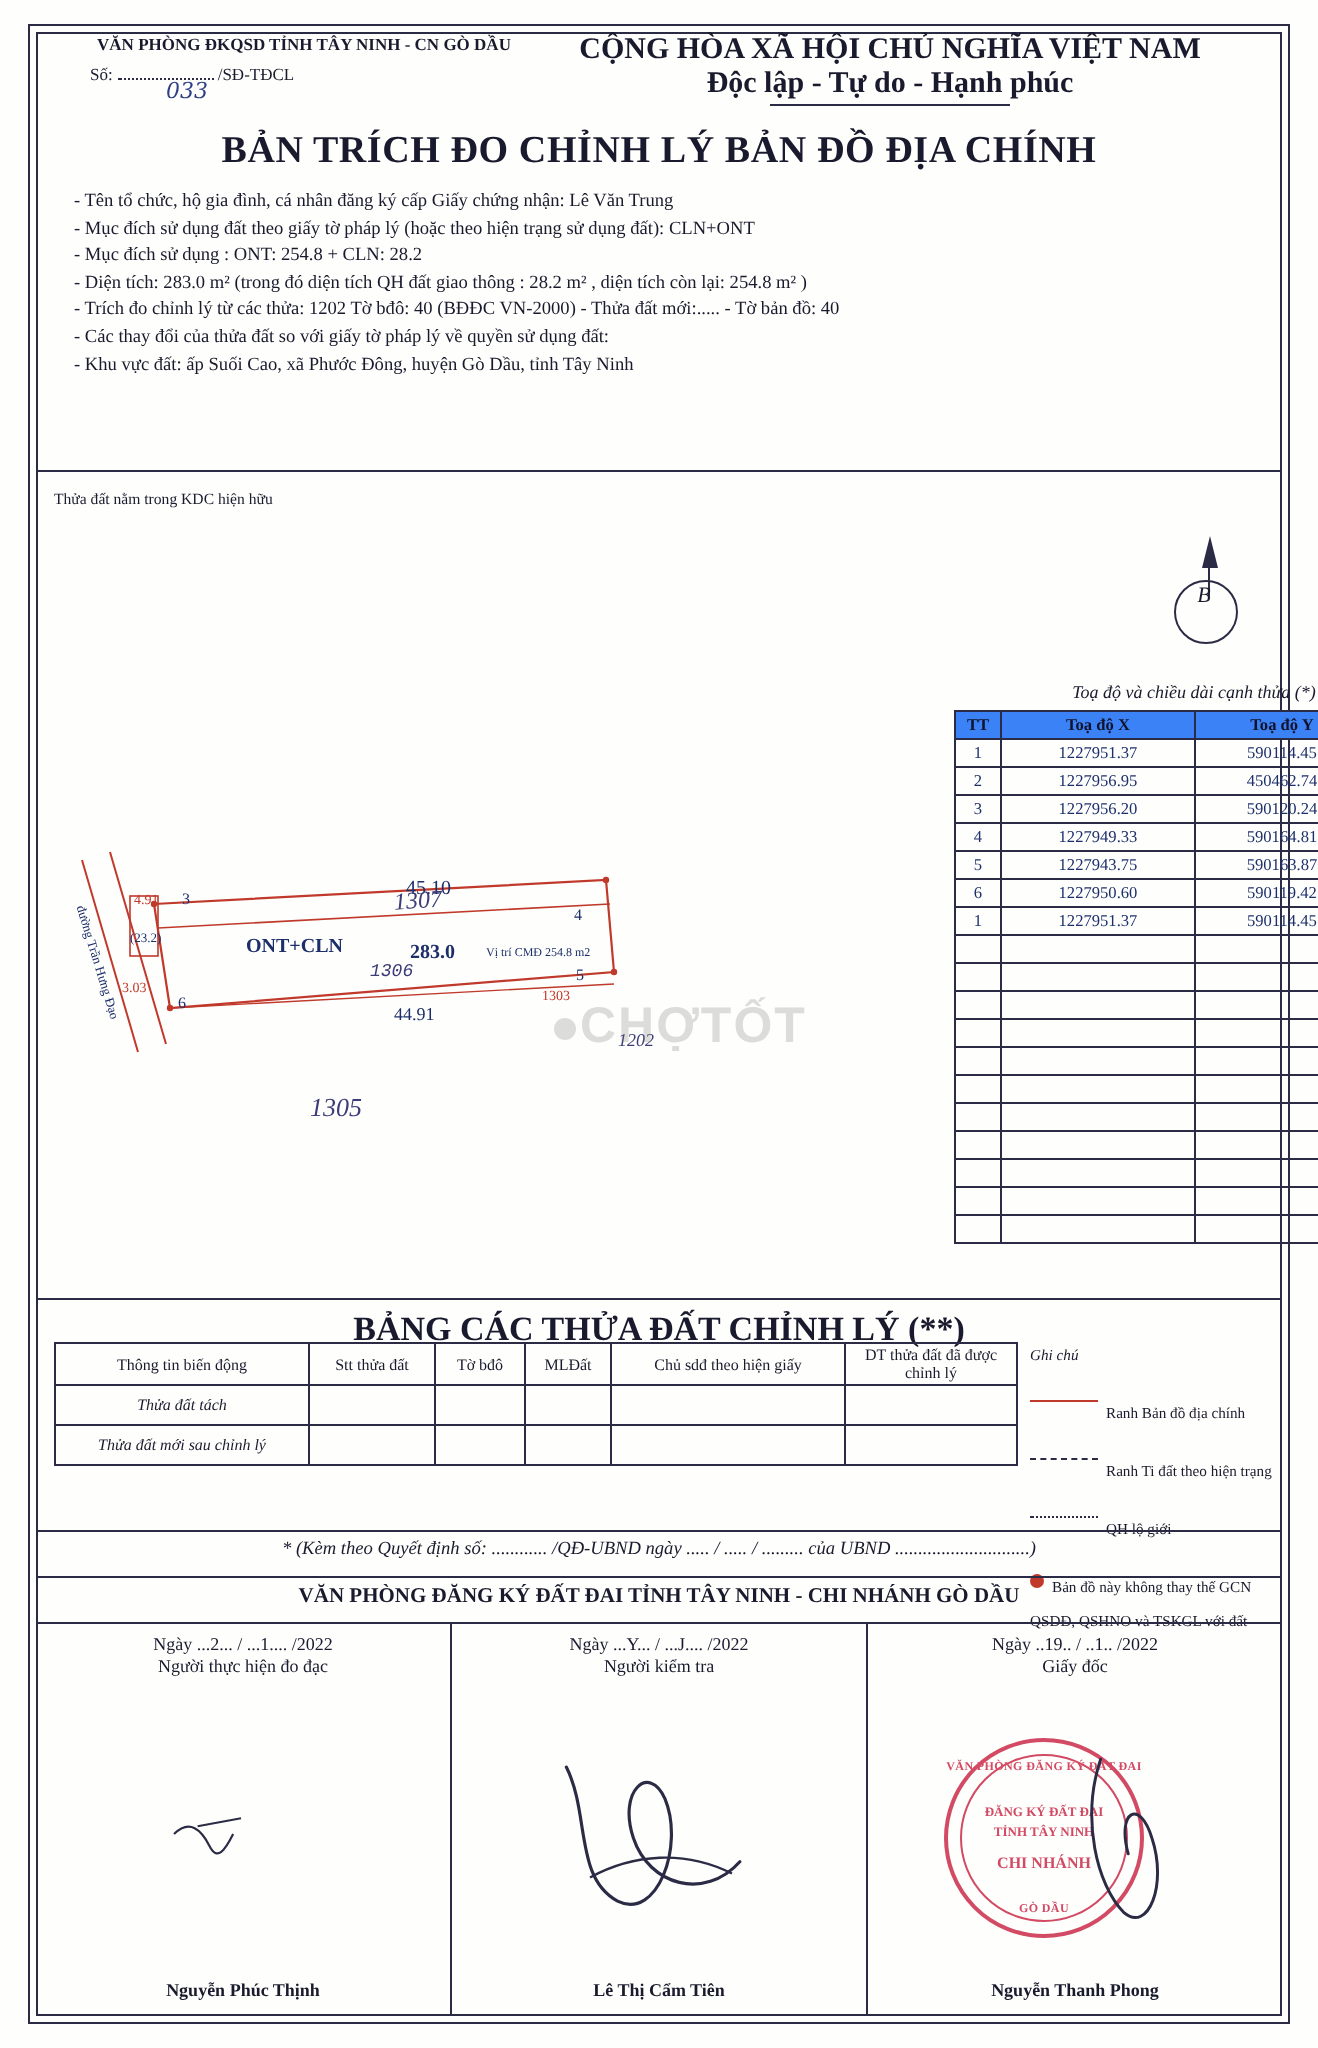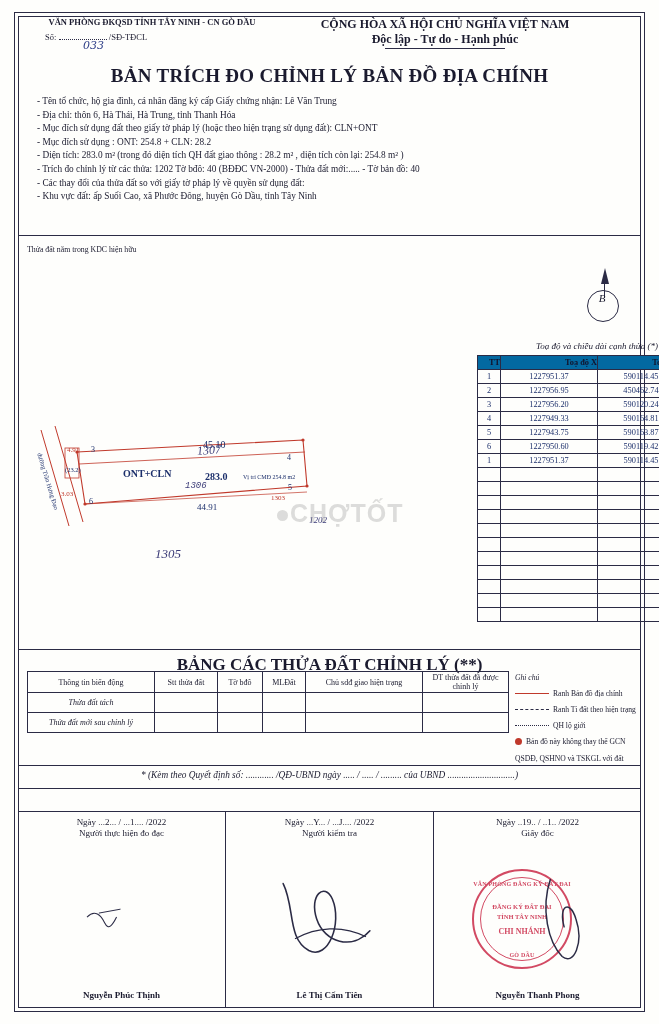--- a/index.html
+++ b/index.html
@@ -31,21 +31,21 @@
   .hdr{
     position:absolute;left:0;right:0;top:0;height:46px;
   }
   .hdr-left{
     position:absolute;left:12px;top:4px;width:250px;text-align:center;
   }
   .hdr-right{
     position:absolute;left:265px;top:4px;width:330px;text-align:center;
   }
   .t-xs{font-size:8.5px;}
-  .t-s{font-size:12px;}
+  .t-s{font-size:15px;}
   .bold{font-weight:bold;}
   .underline-short{
     width:120px;border-bottom:0.8px solid #2b2b45;margin:1px auto 0 auto;
   }
   .hdr-left .line2{font-size:9px;margin-top:5px;text-align:left;padding-left:18px;}
   .hw-blue{color:#2f3f87;font-style:italic;font-family:"DejaVu Serif",serif;}
 
   .title{
     position:absolute;left:0;right:0;top:52px;
     text-align:center;
@@ -93,21 +93,21 @@
   }
   table.coord{
     border-collapse:collapse;width:208px;
     font-size:8.3px;
   }
   table.coord th, table.coord td{
     border:0.8px solid #2b2b45;
     height:13px;text-align:center;padding:0;
     color:#1c2f6b;
   }
-  table.coord th{color:#12122a;font-weight:bold;font-size:8.3px;background:#0369a1;text-align:right;}
+  table.coord th{color:#12122a;font-weight:bold;font-size:8.3px;background:#3b82f6;}
   table.coord td.tt{width:22px;}
 
   
   .sketch{position:absolute;left:20px;top:395px;width:360px;height:160px;}
   .sketch svg{display:block;}
   .sk-label{
     position:absolute;font-size:8.5px;color:#1c2f6b;
   }
   .red{color:#c0392b;}
   .lbl-1307{
@@ -153,21 +153,21 @@
   table.bang th, table.bang td{
     border:0.8px solid #2b2b45;padding:1px 3px;height:17px;
   }
   table.bang th{font-weight:normal;text-align:center;font-size:8px;}
   table.bang td.lft{text-align:center;font-style:italic;margin-top:12px;}
 
   .ghichu{
     position:absolute;left:500px;top:658px;width:142px;font-size:7.6px;line-height:13px;
   }
   .gc-head{font-style:italic;}
-  .legend-row{display:flex;align-items:center;margin-top:3px;}
+  .legend-row{display:flex;align-items:flex-start;margin-top:16px;}
   .leg-line{
     width:34px;height:0;border-top:1px solid #c0392b;margin-right:4px;
   }
   .leg-line.dash{border-top:1px dashed #2b2b45;}
   .leg-line.dot{border-top:1.4px dotted #2b2b45;}
   .leg-dot{
     width:7px;height:7px;border-radius:50%;background:#c0392b;margin-right:4px;flex:none;
   }
   .gc-note{margin-top:4px;}
 
@@ -235,21 +235,20 @@
         <div class="t-s bold">CỘNG HÒA XÃ HỘI CHỦ NGHĨA VIỆT NAM</div>
         <div class="t-s bold">Độc lập - Tự do - Hạnh phúc</div>
         <div class="underline-short"></div>
       </div>
     </div>
 
     <div class="title">BẢN TRÍCH ĐO CHỈNH LÝ BẢN ĐỒ ĐỊA CHÍNH</div>
 
     <div class="info">
       <div>- Tên tổ chức, hộ gia đình, cá nhân đăng ký cấp Giấy chứng nhận: Lê Văn Trung</div>
-      <div>- Địa chỉ: thôn 6, Hà Thái, Hà Trung, tỉnh Thanh Hóa</div>
       <div>- Mục đích sử dụng đất theo giấy tờ pháp lý (hoặc theo hiện trạng sử dụng đất): CLN+ONT</div>
       <div>- Mục đích sử dụng :   ONT: 254.8 + CLN: 28.2</div>
       <div>- Diện tích: 283.0 m²  (trong đó diện tích QH đất giao thông : 28.2 m² , diện tích còn lại: 254.8 m² )</div>
       <div>- Trích đo chỉnh lý từ các thửa: 1202 Tờ bđô: 40  (BĐĐC VN-2000) - Thửa đất mới:..... - Tờ bản đồ: 40</div>
       <div>- Các thay đổi của thửa đất so với giấy tờ pháp lý về quyền sử dụng đất:</div>
       <div>- Khu vực đất: ấp Suối Cao, xã Phước Đông, huyện Gò Dầu, tỉnh Tây Ninh</div>
     </div>
 
     <div class="sep1"></div>
 
@@ -414,21 +413,21 @@
 
     <div class="bang-title">BẢNG CÁC THỬA ĐẤT CHỈNH LÝ (**)</div>
     <div class="bang-wrap">
       <table class="bang">
         <thead>
           <tr>
             <th style="width:120px">Thông tin biến động</th>
             <th style="width:56px">Stt thửa đất</th>
             <th style="width:38px">Tờ bđô</th>
             <th style="width:36px">MLĐất</th>
-            <th style="width:110px">Chủ sdđ giao hiện trạng</th>
+            <th style="width:110px">Chủ sdđ theo hiện giấy</th>
             <th>DT thửa đất đã được chỉnh lý</th>
           </tr>
         </thead>
         <tbody id="bang-body">
             <tr>
               <td class="lft">Thửa đất tách</td>
               <td>&nbsp;</td>
               <td>&nbsp;</td>
               <td>&nbsp;</td>
               <td>&nbsp;</td>
@@ -464,20 +463,21 @@
         <span class="leg-dot"></span>
         <span>Bản đồ này không thay thế GCN</span>
       </div>
       <div class="gc-note">QSDĐ, QSHNO và TSKGL với đất</div>
     </div>
 
     <div class="sep3"></div>
     <div class="kemtheo">* (Kèm theo Quyết định số: ............ /QĐ-UBND ngày ..... / ..... / ......... của UBND .............................)</div>
     <div class="sep4"></div>
 
+    <div class="vpdk">VĂN PHÒNG ĐĂNG KÝ ĐẤT ĐAI TỈNH TÂY NINH - CHI NHÁNH GÒ DẦU</div>
     <div class="sep5"></div>
 
     <div class="sigcols">
 
       <div class="sigcol">
         <div class="sigdate">Ngày ...2... / ...1.... /2022</div>
         <div class="sigrole">Người thực hiện đo đạc</div>
         <div class="scribble">
           <svg width="100%" height="110" viewBox="0 0 210 110">
             <path d="M70 52 C78 44, 84 50, 88 58 C92 66, 96 60, 100 52" fill="none" stroke="#2b2b45" stroke-width="1.1"></path>

